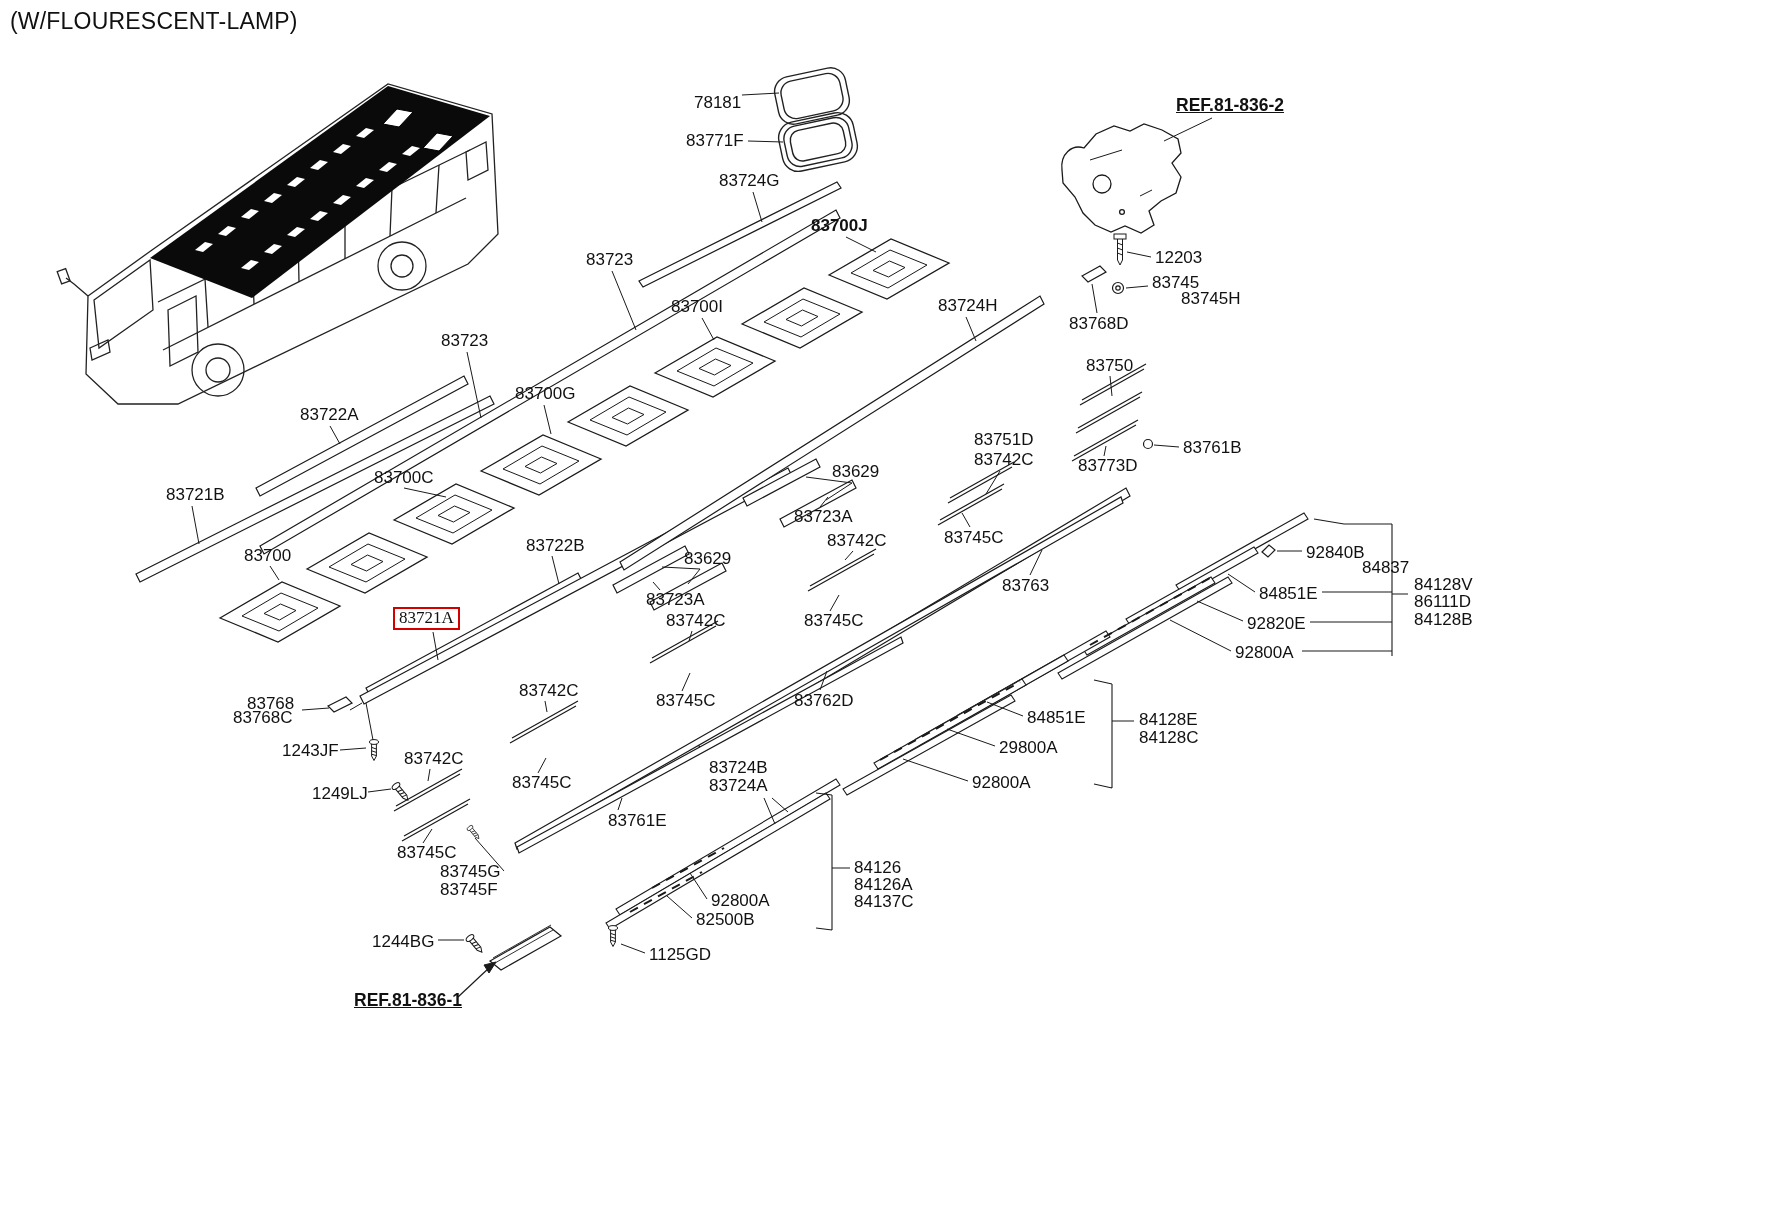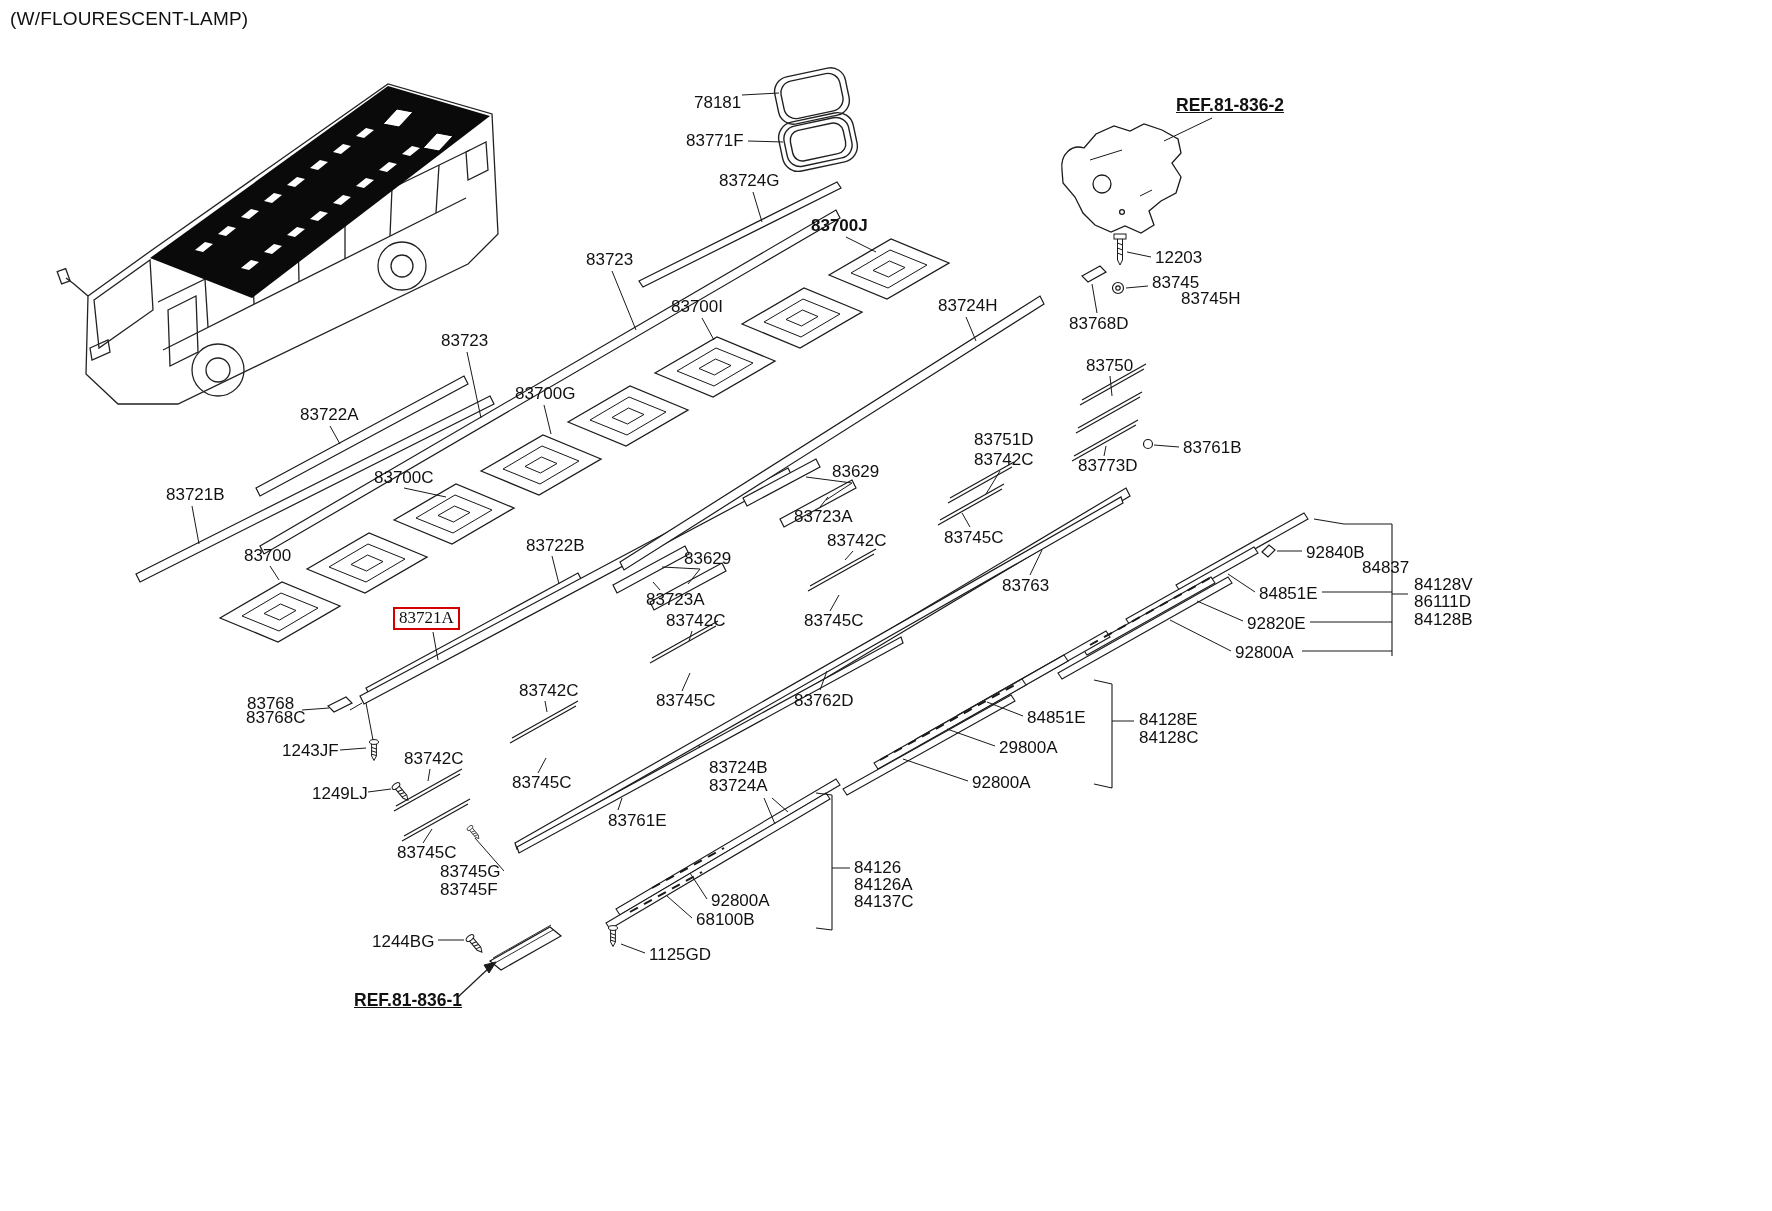--- a/index.html
+++ b/index.html
@@ -1,19 +1,19 @@
 <!DOCTYPE html>
 <html style="--hl-color: #d40000;"><head>
 <meta charset="utf-8">
 <style>
   * { margin:0; padding:0; box-sizing:border-box; }
   body { background:#fff; font-family:"Liberation Sans", sans-serif; }
   .stage { position:relative; width:1772px; height:1211px; background:#fff; overflow:hidden; }
   .diagram-svg { position:absolute; left:0; top:0; }
-  .title { position:absolute; left:10px; top:8px; font-size:19px; color:#111; letter-spacing:.2px; }
+  .title { position:absolute; left:10px; top:8px; font-size:23px; color:#111; letter-spacing:.2px; }
   .label-layer { position:absolute; left:0; top:0; width:100%; height:100%; }
   .part-label { position:absolute; font-size:17px; color:#111; white-space:nowrap; line-height:1.1; }
   .part-label.hl { border:2px solid var(--hl-color,#d40000); padding:0 4px; margin-left:-6px; margin-top:-3px; }
   .part-label.ref { font-weight:bold; text-decoration:underline; font-size:17.5px; }
   .legend { position:absolute; left:57px; top:939px; width:182px; border:1.5px solid #222; display:grid; grid-template-columns:90px 90px; background:#fff; }
   .legend .hdr { height:28px; display:flex; align-items:center; justify-content:center; font-size:16.5px; color:#111; border-bottom:1.5px solid #222; }
   .legend .cell { height:62px; display:flex; align-items:flex-start; justify-content:center; padding-top:4px; }
   .legend .c1 { border-right:1.5px solid #222; }
 </style>
 </head>
@@ -310,40 +310,40 @@
       <div class="part-label hl" style="left: 399px; top: 610px; font-family: Liberation Serif, serif;">83721A</div>
       <div class="part-label" style="left: 1414px; top: 611px;">84128B</div>
       <div class="part-label" style="left: 666px; top: 612px;">83742C</div>
       <div class="part-label" style="left: 804px; top: 612px;">83745C</div>
       <div class="part-label" style="left: 1247px; top: 615px;">92820E</div>
       <div class="part-label" style="left: 1235px; top: 644px;">92800A</div>
       <div class="part-label" style="left: 519px; top: 682px;">83742C</div>
       <div class="part-label" style="left: 656px; top: 692px;">83745C</div>
       <div class="part-label" style="left: 794px; top: 692px;">83762D</div>
       <div class="part-label" style="left: 247px; top: 695px;">83768</div>
-      <div class="part-label" style="left: 246px; top: 709px;">83768C</div>
+      <div class="part-label" style="left: 233px; top: 709px;">83768C</div>
       <div class="part-label" style="left: 1027px; top: 709px;">84851E</div>
       <div class="part-label" style="left: 1139px; top: 711px;">84128E</div>
       <div class="part-label" style="left: 1139px; top: 729px;">84128C</div>
       <div class="part-label" style="left: 999px; top: 739px;">29800A</div>
       <div class="part-label" style="left: 282px; top: 742px;">1243JF</div>
       <div class="part-label" style="left: 404px; top: 750px;">83742C</div>
       <div class="part-label" style="left: 709px; top: 759px;">83724B</div>
       <div class="part-label" style="left: 512px; top: 774px;">83745C</div>
       <div class="part-label" style="left: 972px; top: 774px;">92800A</div>
       <div class="part-label" style="left: 709px; top: 777px;">83724A</div>
       <div class="part-label" style="left: 312px; top: 785px;">1249LJ</div>
       <div class="part-label" style="left: 592px; top: 812px; margin-left: 16px;">83761E</div>
       <div class="part-label" style="left: 397px; top: 844px;">83745C</div>
       <div class="part-label" style="left: 854px; top: 859px;">84126</div>
       <div class="part-label" style="left: 440px; top: 863px;">83745G</div>
       <div class="part-label" style="left: 854px; top: 876px;">84126A</div>
       <div class="part-label" style="left: 440px; top: 881px;">83745F</div>
       <div class="part-label" style="left: 711px; top: 892px;">92800A</div>
       <div class="part-label" style="left: 854px; top: 893px;">84137C</div>
-      <div class="part-label" style="left: 696px; top: 911px;">68100B</div>
+      <div class="part-label" style="left: 696px; top: 911px;">82500B</div>
       <div class="part-label" style="left: 372px; top: 933px;">1244BG</div>
       <div class="part-label" style="left: 649px; top: 946px;">1125GD</div>
       <div class="part-label ref" style="left: 354px; top: 991px;">REF.81-836-1</div>
     </div>
 
 
 </div>
 
 </body></html>

